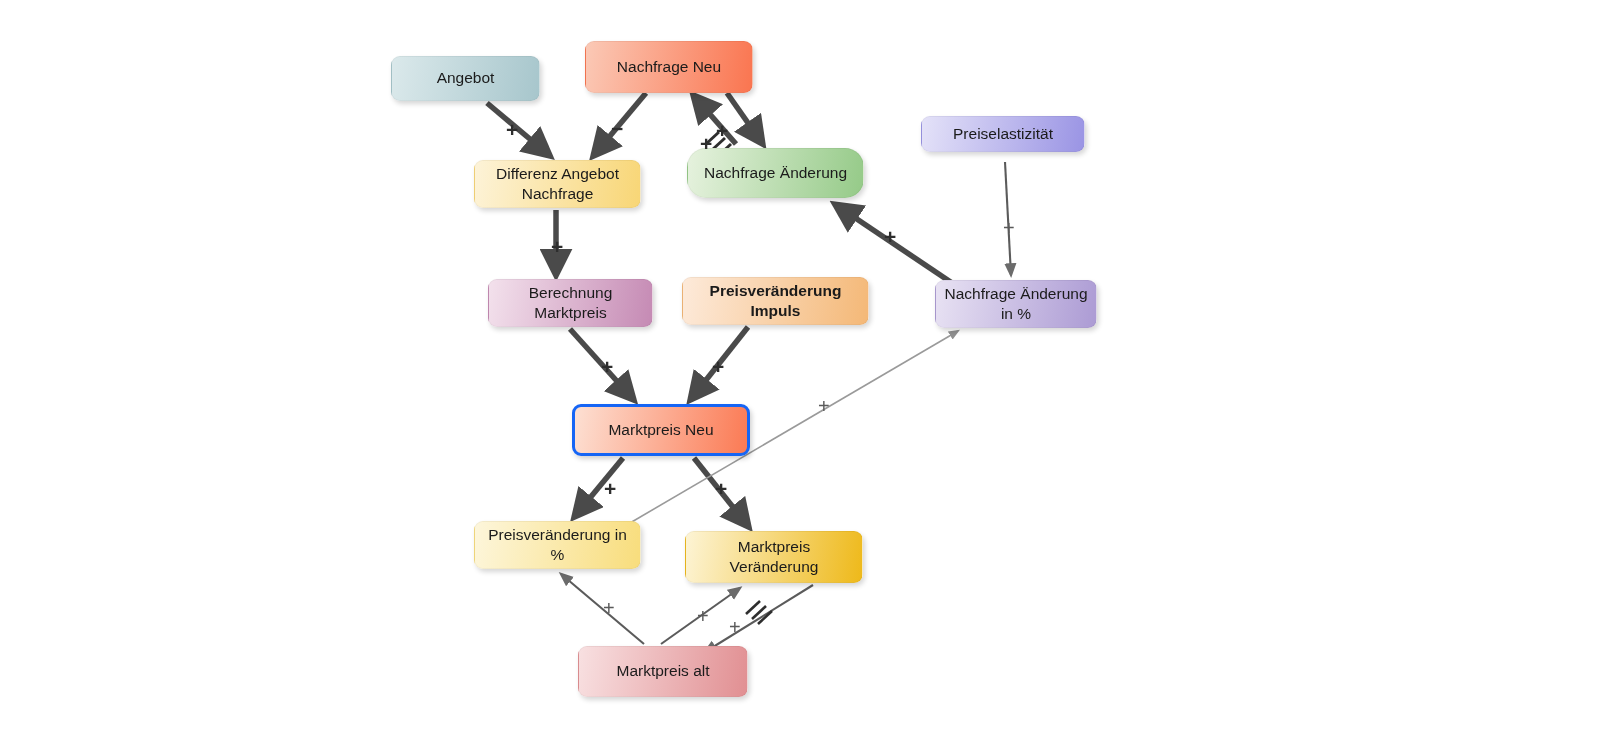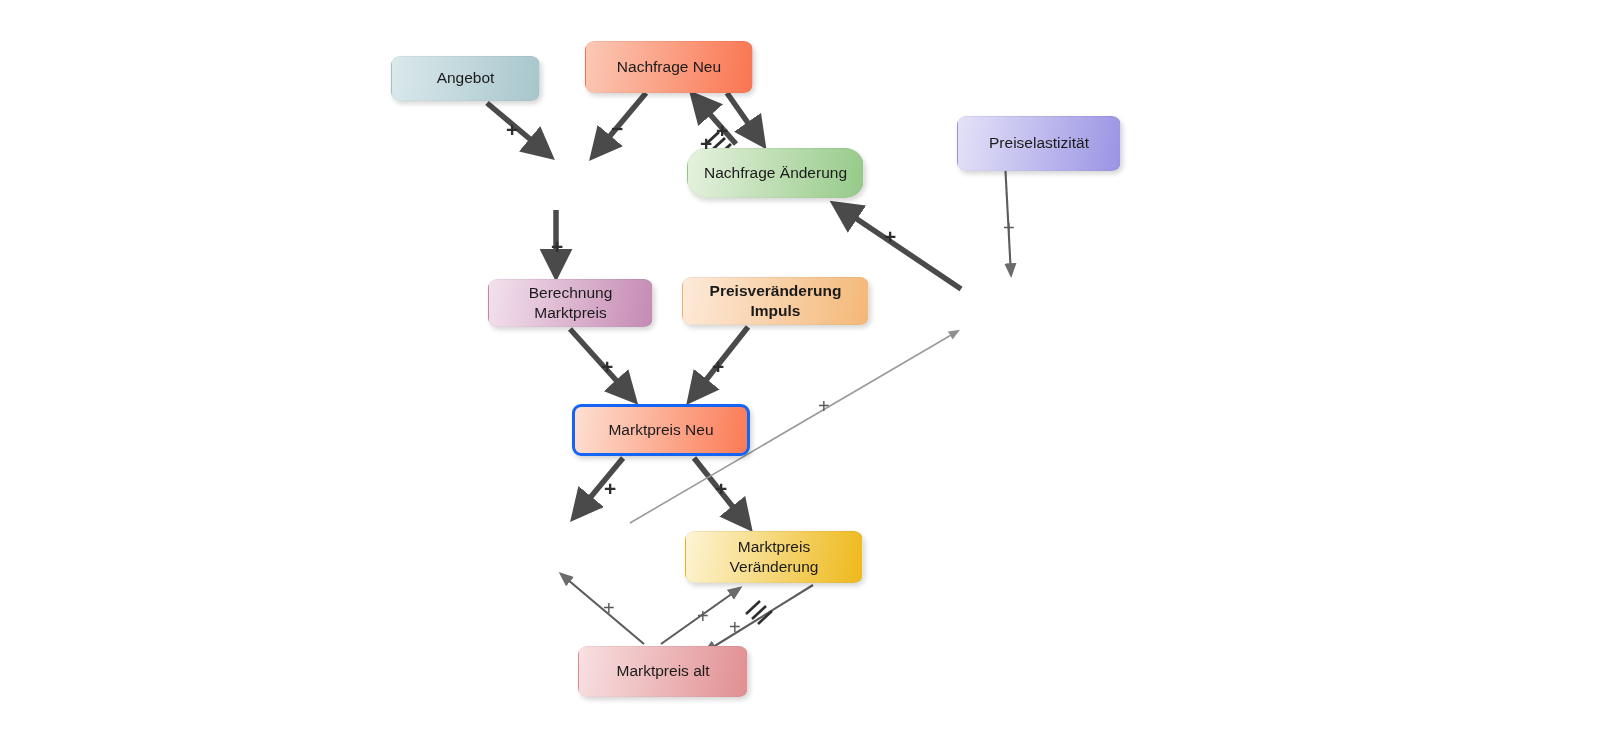--- a/index.html
+++ b/index.html
@@ -89,34 +89,43 @@
       <line x1="758" y1="624" x2="772" y2="611"></line>
     </g>
   </svg>
 
   <div class="node" style="left: 391px; top: 56px; width: 149px; height: 45px; background: linear-gradient(100deg, rgb(219, 233, 235) 0%, rgb(167, 198, 204) 100%);">
       <span>Angebot</span>
     </div>
   <div class="node" style="left: 585px; top: 41px; width: 168px; height: 52px; background: linear-gradient(100deg, rgb(251, 201, 182) 0%, rgb(250, 117, 80) 100%); text-align: right;">
       <span>Nachfrage Neu</span>
     </div>
+  <div class="node" style="left: 474px; top: 160px; width: 167px; height: 48px; background: linear-gradient(100deg, rgb(253, 243, 216) 0%, rgb(248, 214, 118) 100%);">
+      <span>Differenz Angebot Nachfrage</span>
+    </div>
   <div class="node" style="left: 687px; top: 148px; width: 177px; height: 50px; background: linear-gradient(100deg, rgb(230, 242, 222) 0%, rgb(149, 202, 136) 100%); border-radius: 19px;">
       <span>Nachfrage Änderung</span>
     </div>
-  <div class="node" style="left: 921px; top: 116px; width: 164px; height: 55px; background: linear-gradient(100deg, rgb(228, 226, 248) 0%, rgb(154, 148, 228) 100%); margin-left: 36px;">
+  <div class="node" style="left: 921px; top: 116px; width: 164px; height: 36px; background: linear-gradient(100deg, rgb(228, 226, 248) 0%, rgb(154, 148, 228) 100%);">
       <span>Preiselastizität</span>
     </div>
   <div class="node" style="left: 472px; top: 279px; width: 165px; height: 48px; background: linear-gradient(100deg, rgb(243, 225, 236) 0%, rgb(197, 138, 180) 100%); margin-left: 16px;">
       <span>Berechnung Marktpreis</span>
     </div>
   <div class="node" style="left: 682px; top: 277px; width: 187px; height: 48px; background: linear-gradient(100deg, rgb(253, 234, 218) 0%, rgb(244, 184, 119) 100%); font-weight: bold;">
       <span>Preisveränderung Impuls</span>
     </div>
+  <div class="node" style="left: 935px; top: 280px; width: 162px; height: 48px; background: linear-gradient(100deg, rgb(232, 226, 243) 0%, rgb(172, 155, 212) 100%);">
+      <span>Nachfrage Änderung in %</span>
+    </div>
   <div class="node selected" style="left: 572px; top: 404px; width: 178px; height: 52px; background: linear-gradient(100deg, rgb(253, 224, 211) 0%, rgb(251, 122, 84) 100%); border-color: rgb(21, 101, 245);">
       <span>Marktpreis Neu</span>
+    </div>
+  <div class="node" style="left: 474px; top: 521px; width: 167px; height: 48px; background: linear-gradient(100deg, rgb(253, 246, 219) 0%, rgb(248, 221, 124) 100%);">
+      <span>Preisveränderung in %</span>
     </div>
   <div class="node" style="left: 685px; top: 531px; width: 178px; height: 52px; background: linear-gradient(100deg, rgb(253, 244, 213) 0%, rgb(238, 185, 26) 100%);">
       <span>Marktpreis Veränderung</span>
     </div>
   <div class="node" style="left: 578px; top: 646px; width: 170px; height: 51px; background: linear-gradient(100deg, rgb(248, 224, 225) 0%, rgb(225, 143, 146) 100%);">
       <span>Marktpreis alt</span>
     </div>
 
   <div class="edge-label" style="left: 506px; top: 119px;">+</div>
   <div class="edge-label" style="left: 611px; top: 118px;">−</div>

